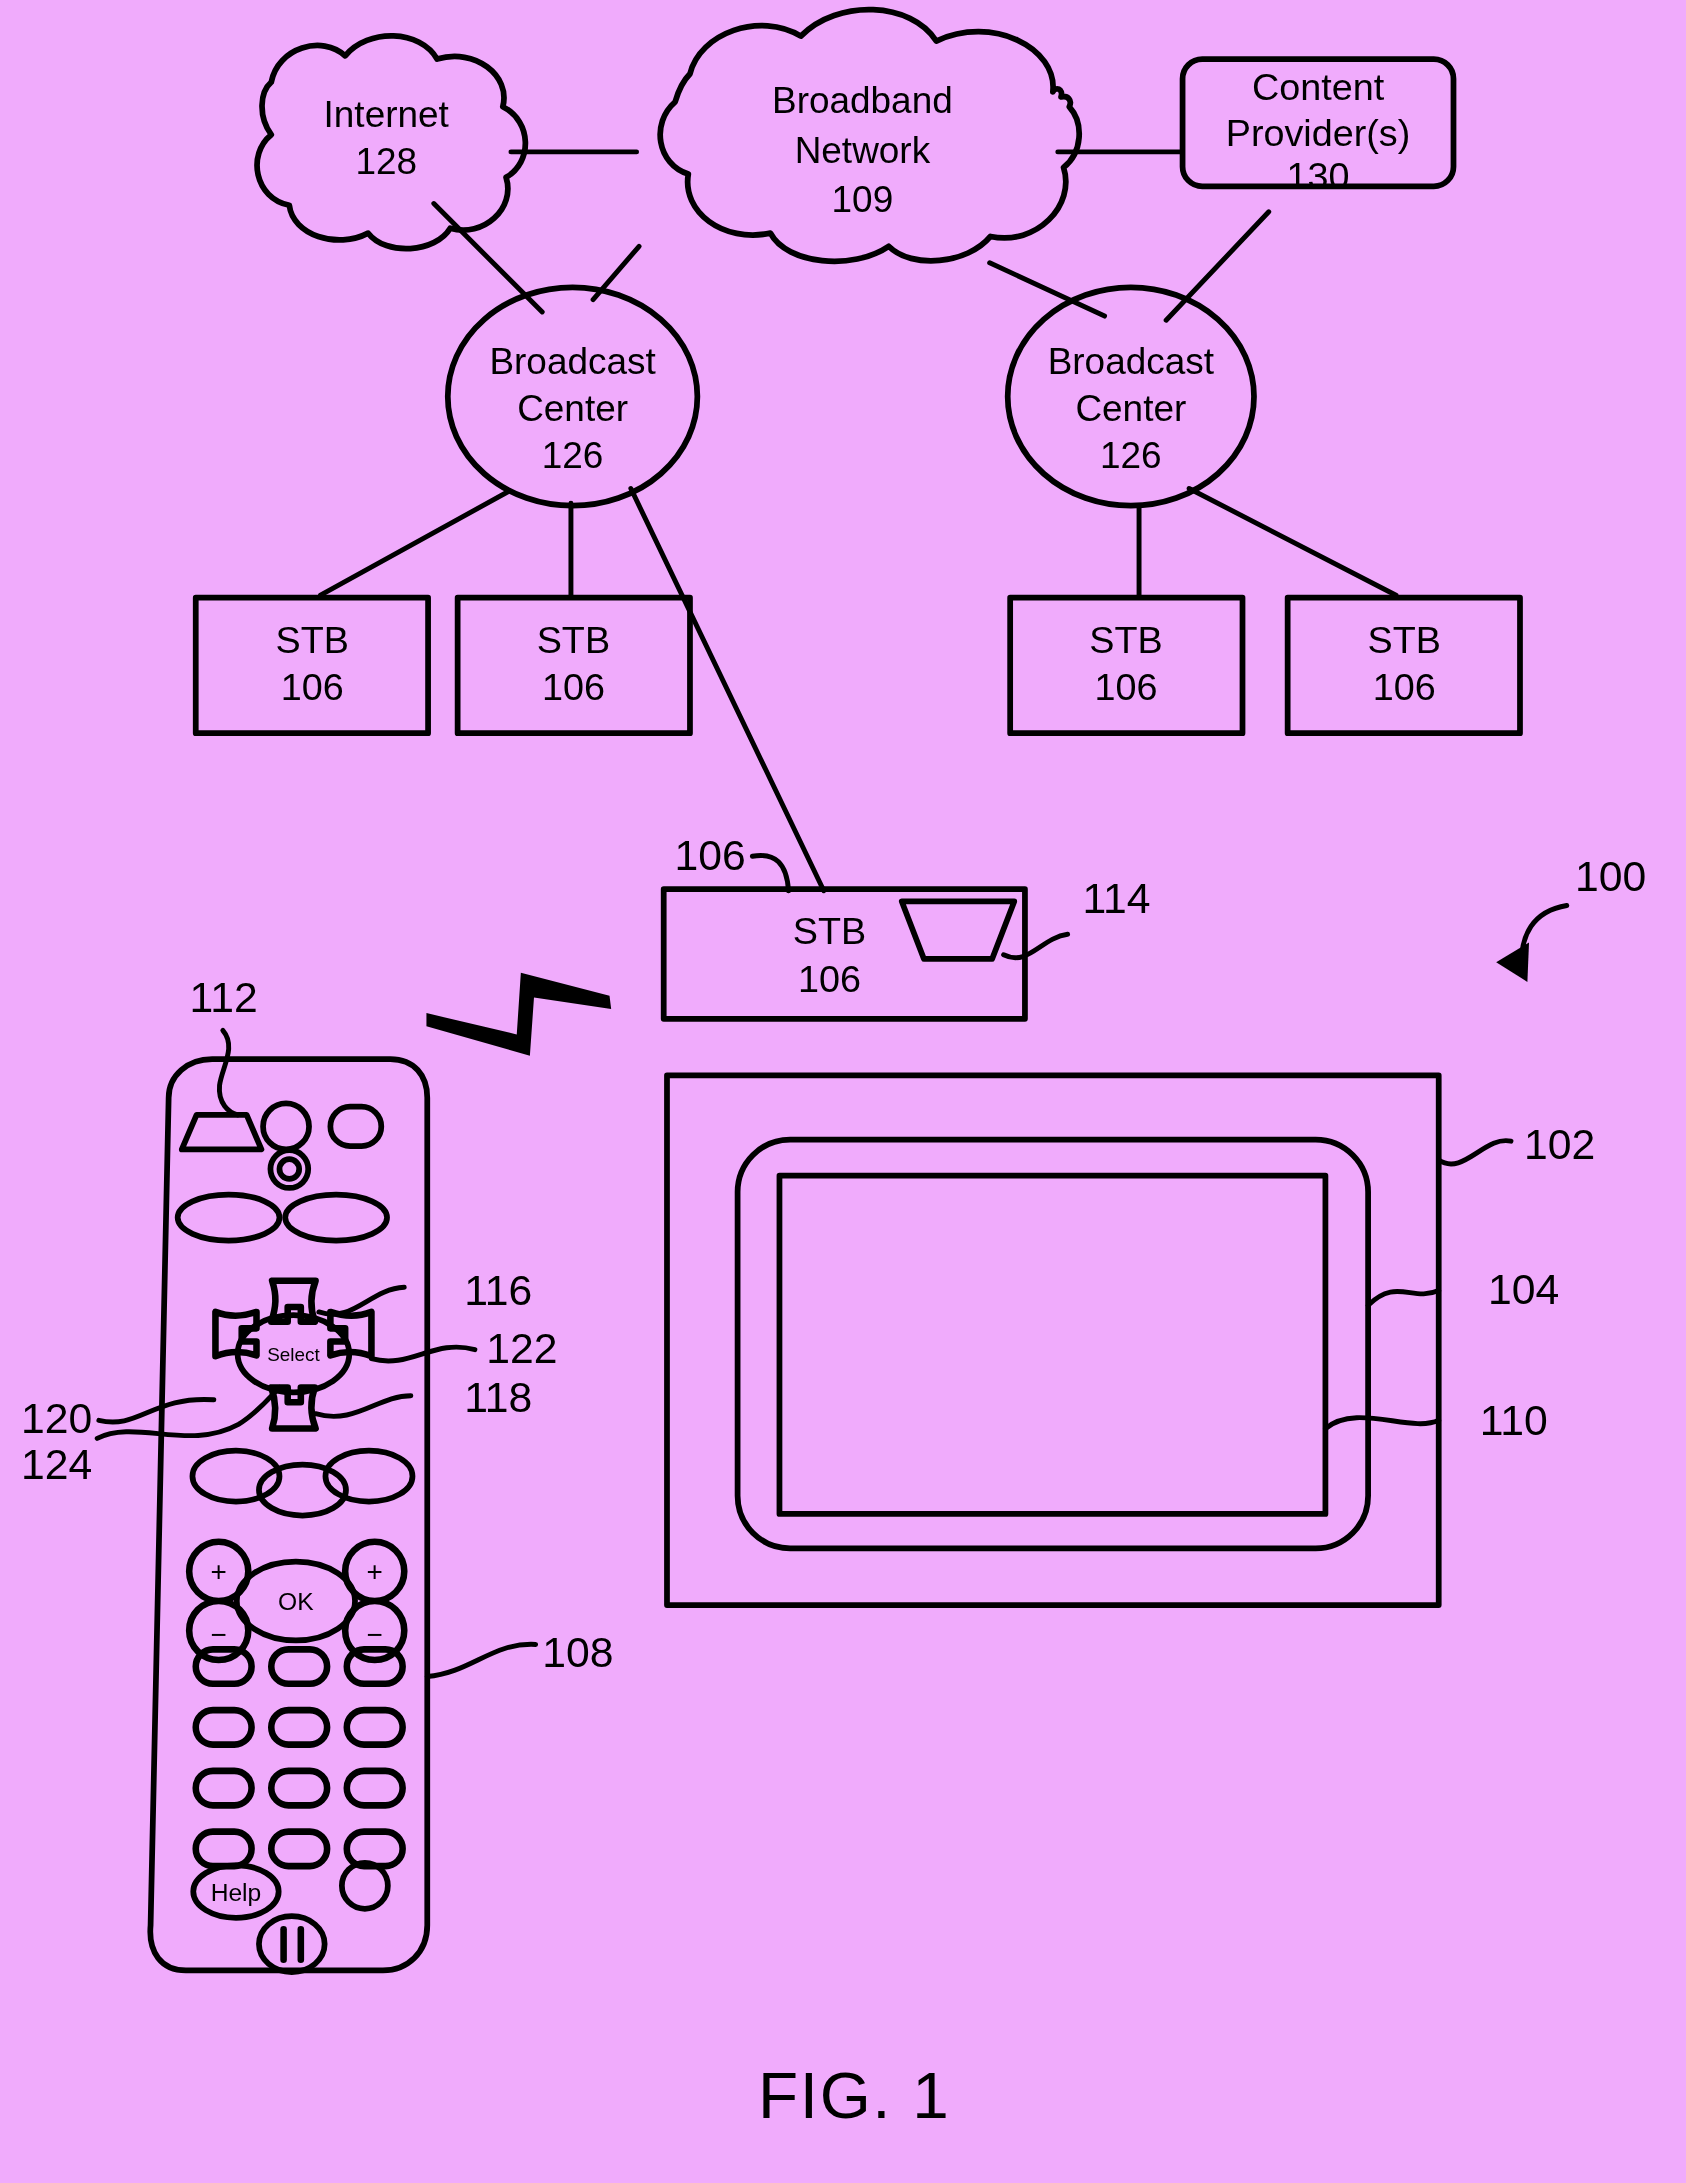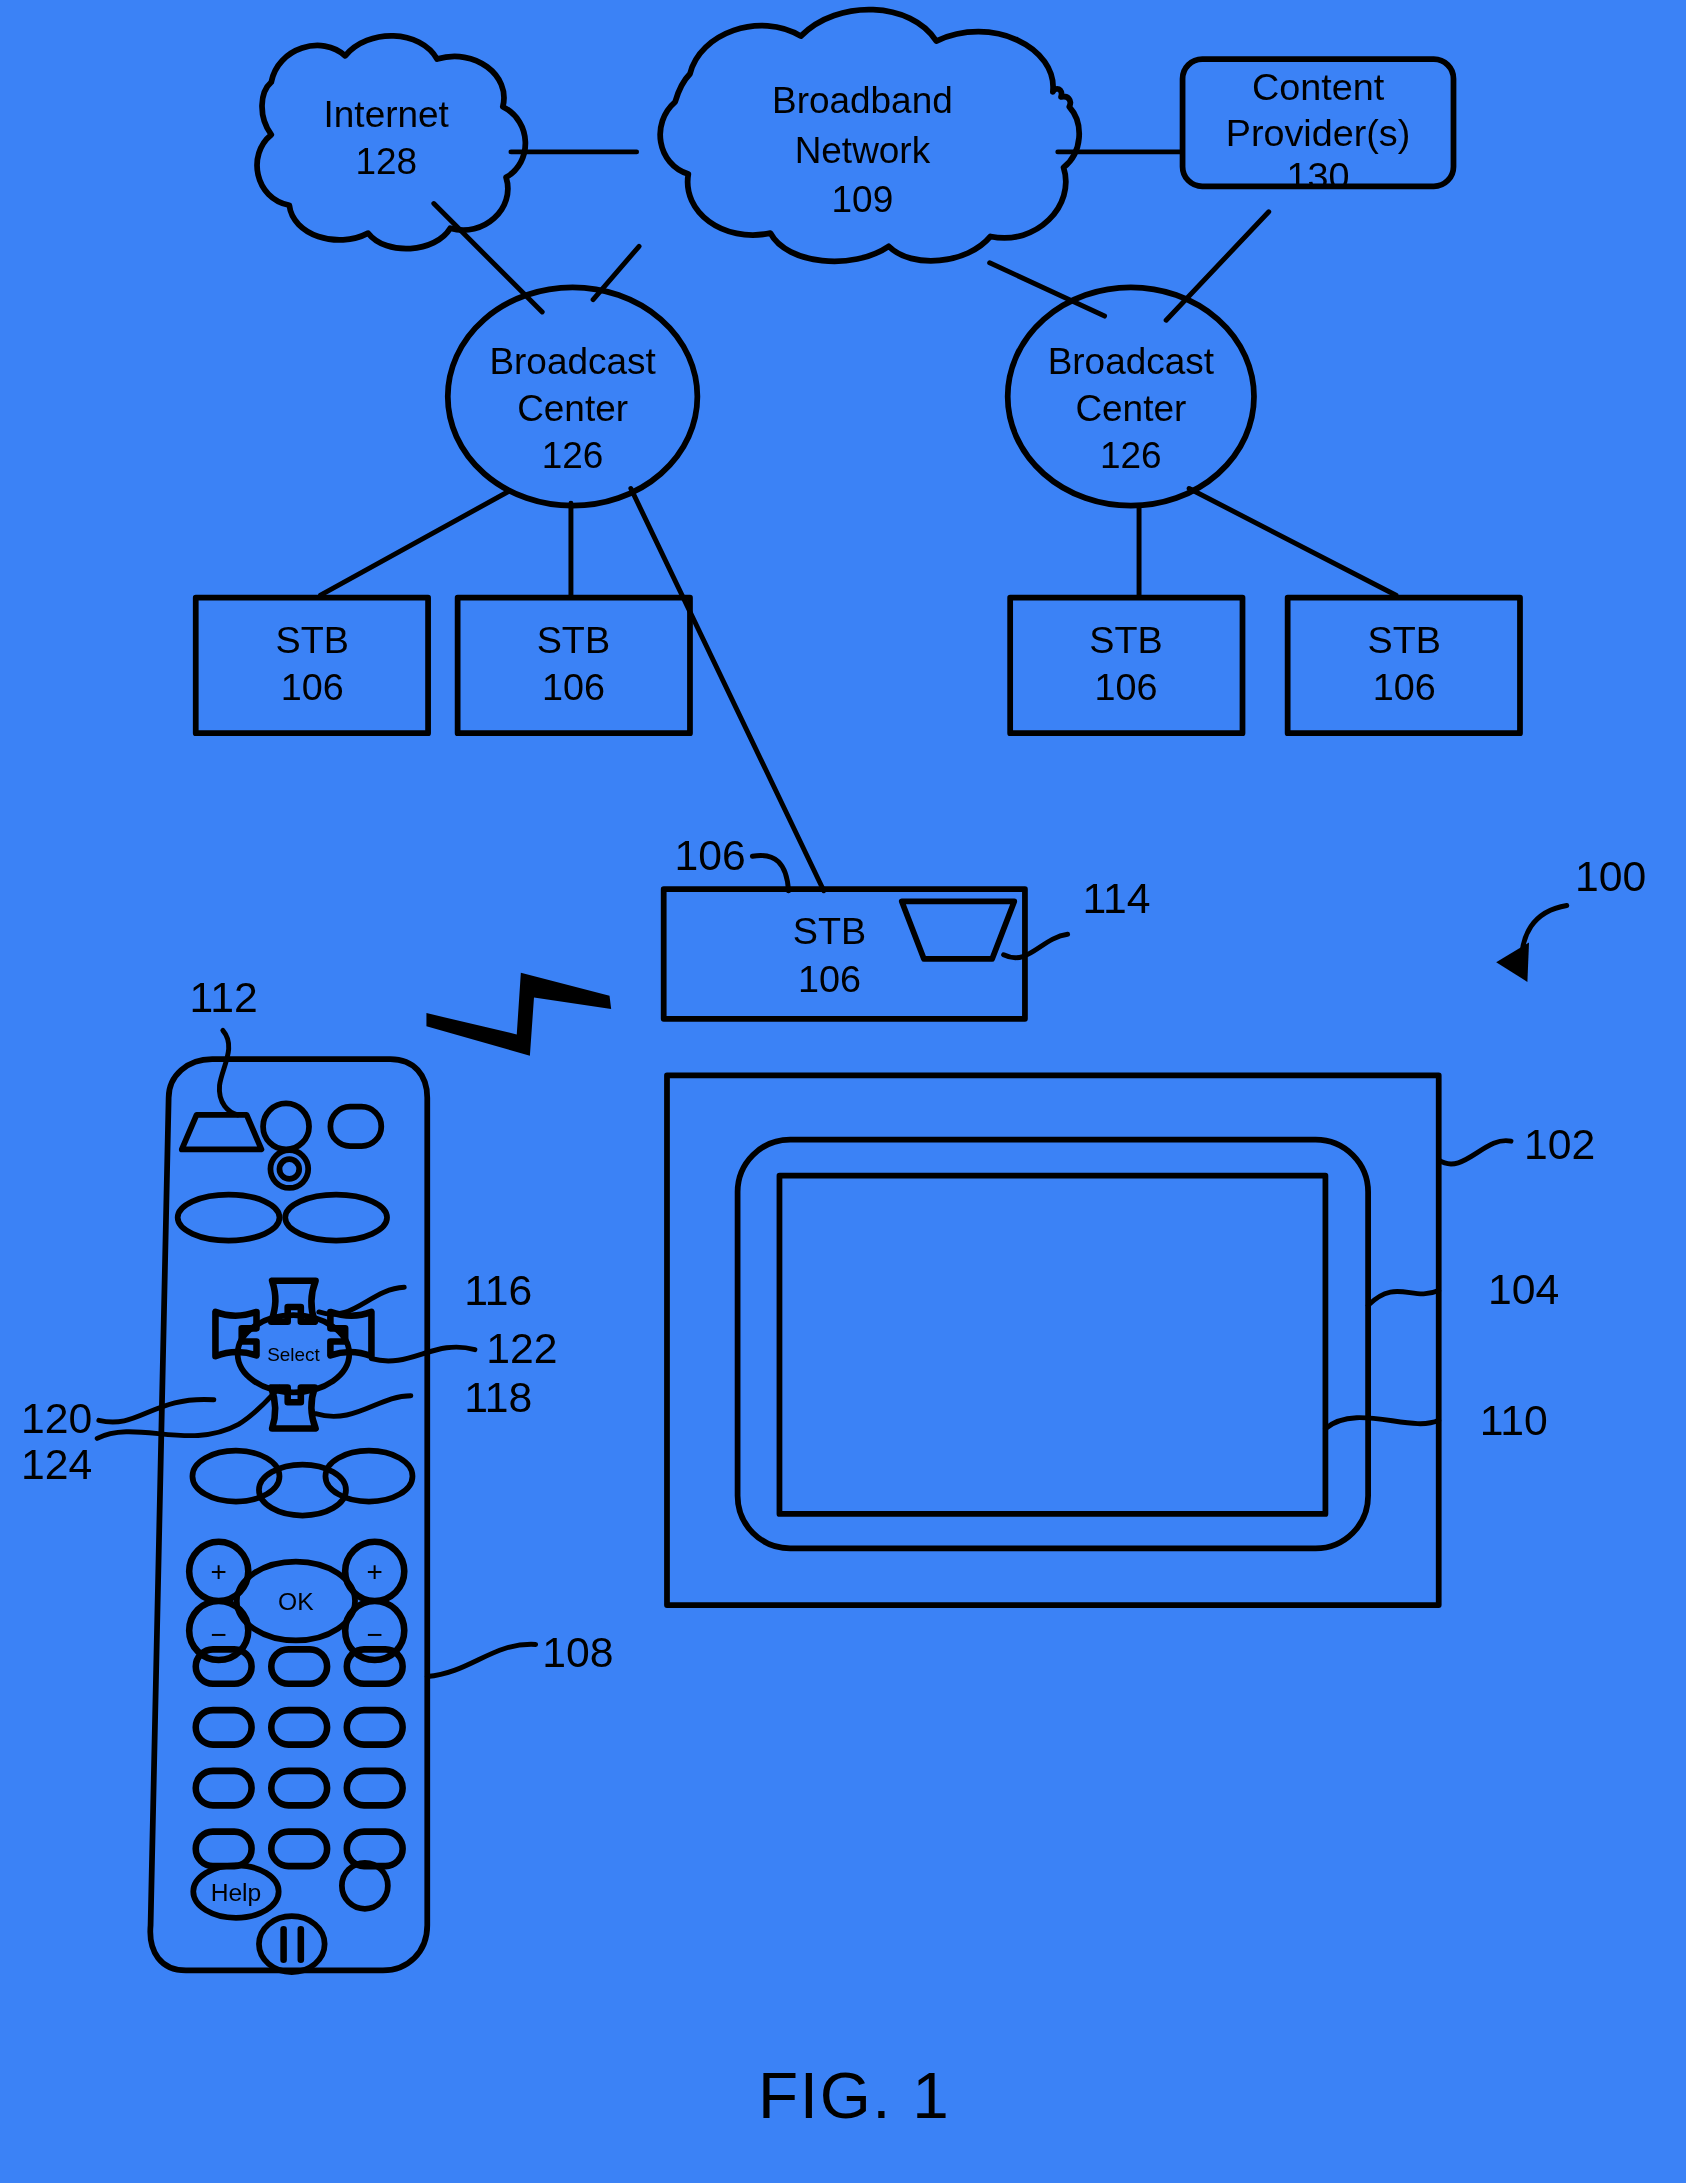--- a/index.html
+++ b/index.html
@@ -8,21 +8,21 @@
     background: #ffffff;
   }
   body {
     font-family: "Liberation Sans", sans-serif;
     color: #000000;
   }
   #figure-root {
     position: relative;
     width: 1687px;
     height: 2183px;
-    background: #3b82f6;
+    background: #f0abfc;
     overflow: hidden;
   }
   #figure-svg {
     position: absolute;
     left: 0;
     top: 0;
     width: 1687px;
     height: 2183px;
   }
   .stroke {

